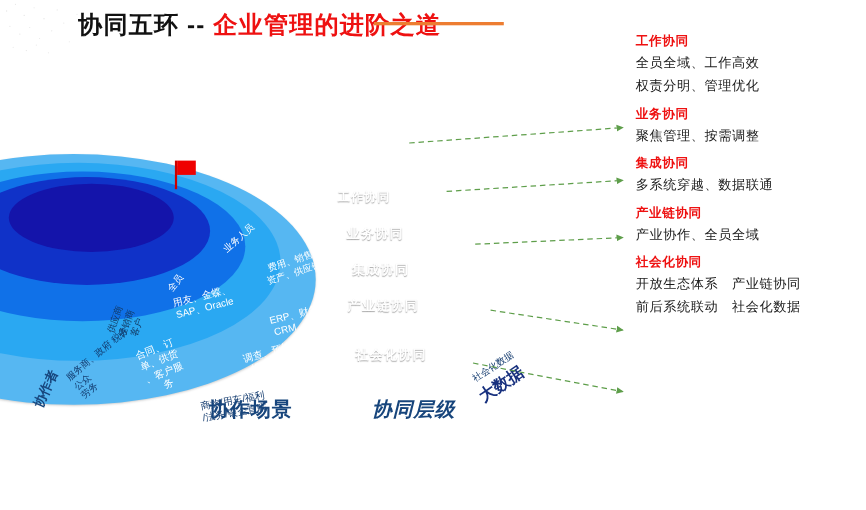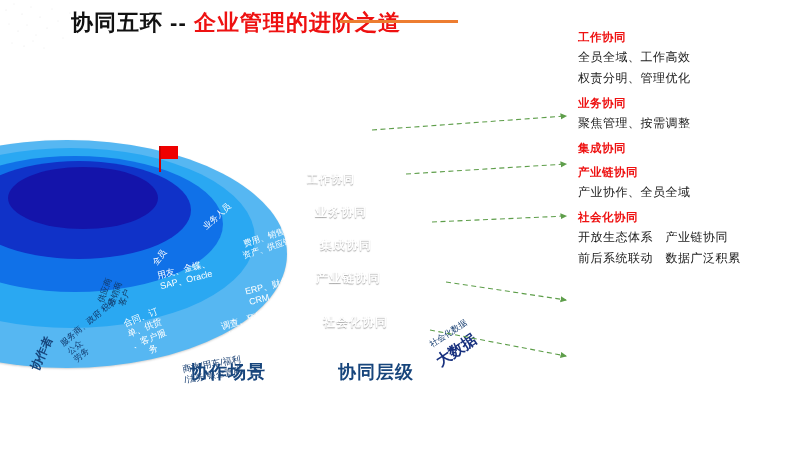--- a/index.html
+++ b/index.html
@@ -109,21 +109,21 @@
   #lbl-chaindata  {left:418px;top:246px;transform:rotate(-30deg);font-size:8.5px;text-align:center;color:#ffffff;}
   #lbl-socialdata {left:427px;top:272px;transform:rotate(-33deg);font-size:8.5px;color:#123a6e;}
   #lbl-bigdata    {left:434px;top:285px;transform:rotate(-34deg);font-size:15px;font-weight:bold;color:#17307e;}
 
   
   .bottom-cap{
     position:absolute;font-size:18px;font-weight:bold;color:#17457c;
     letter-spacing:1px;white-space:nowrap;
   }
   #cap-scene{left:190px;top:304px;}
-  #cap-level{left:338px;top:304px;}
+  #cap-level{left:338px;top:304px;font-style:italic;}
 
   
   #connectors{position:absolute;left:0;top:0;width:787px;height:408px;pointer-events:none;}
 
   
   #legend{position:absolute;left:578px;top:30px;width:205px;}
   .lg-group{margin-bottom:9px;}
   .lg-head{
     color:#ee1111;font-weight:bold;font-size:11.5px;
     letter-spacing:.5px;margin-bottom:4px;white-space:nowrap;
@@ -238,26 +238,27 @@
     <div class="lg-line">权责分明、管理优化</div>
   </div>
 
   <div class="lg-group">
     <div class="lg-head">业务协同</div>
     <div class="lg-line">聚焦管理、按需调整</div>
   </div>
 
   <div class="lg-group">
     <div class="lg-head">集成协同</div>
+    <div class="lg-line">多系统穿越、数据联通</div>
   </div>
 
   <div class="lg-group">
     <div class="lg-head">产业链协同</div>
     <div class="lg-line">产业协作、全员全域</div>
   </div>
 
   <div class="lg-group">
     <div class="lg-head">社会化协同</div>
     <div class="lg-line">开放生态体系　产业链协同</div>
-    <div class="lg-line">前后系统联动　数据广泛积累</div>
+    <div class="lg-line">前后系统联动　社会化数据</div>
   </div>
 
 </div>
 
 </body></html>

